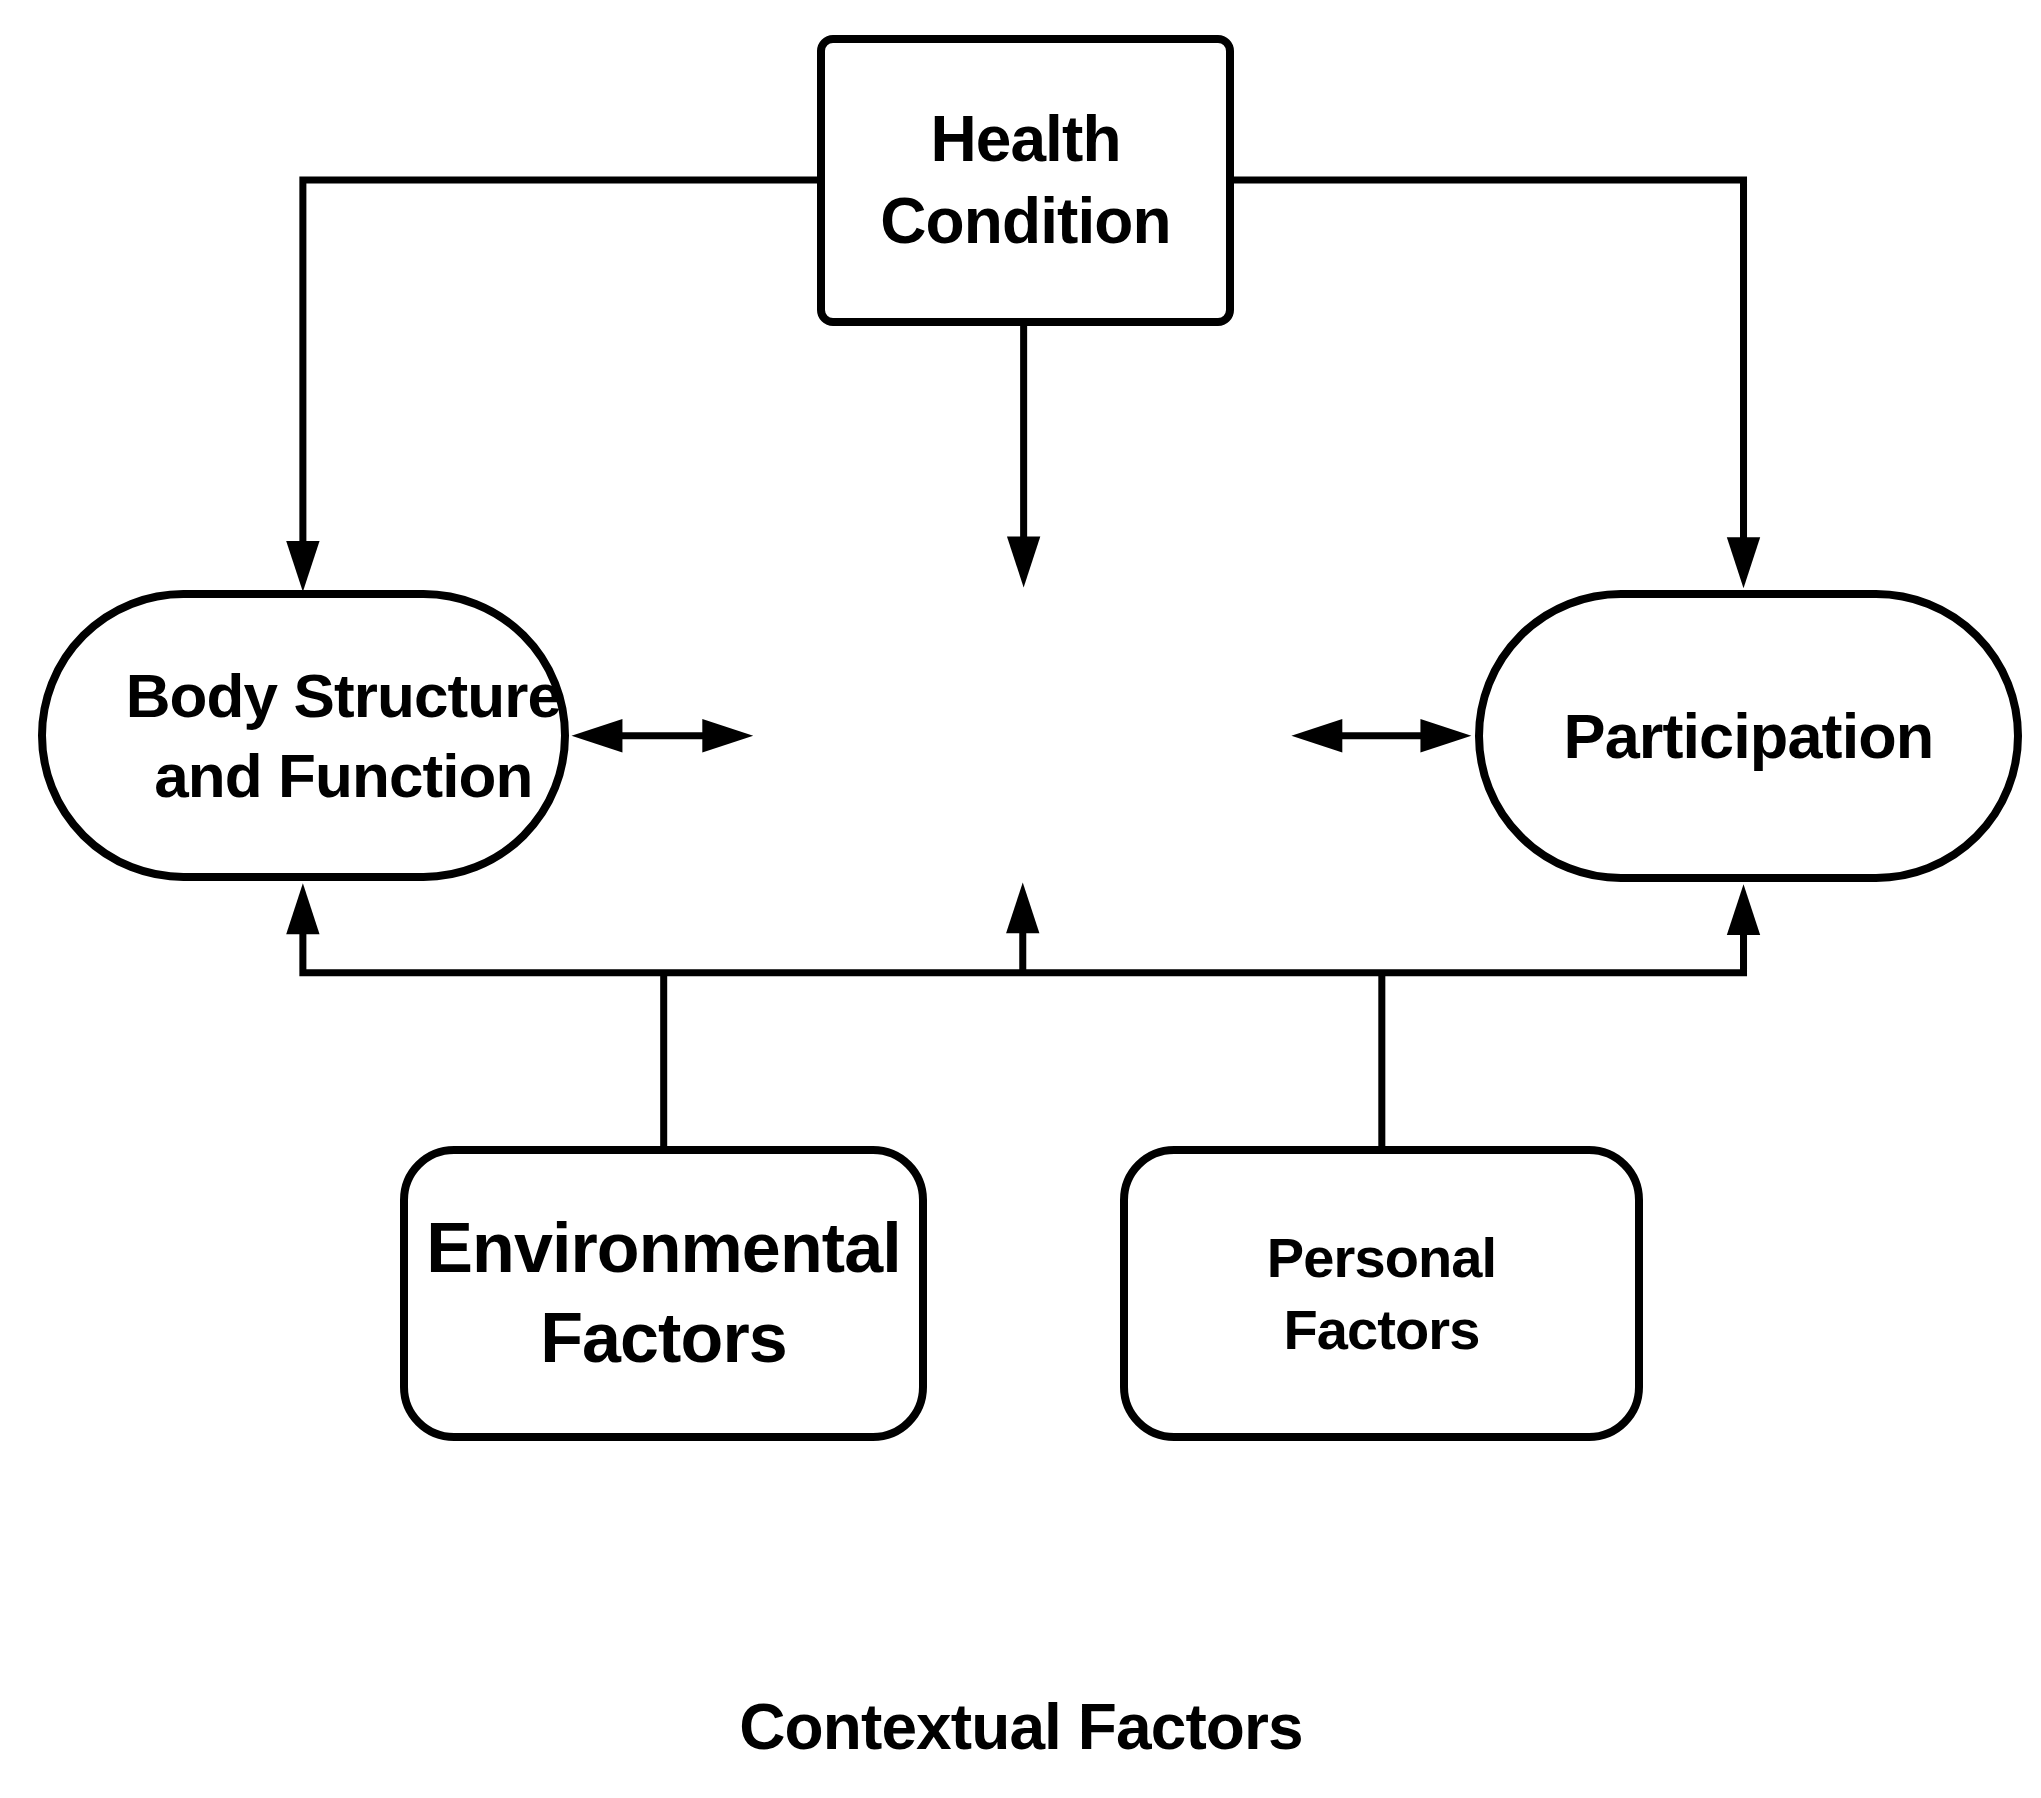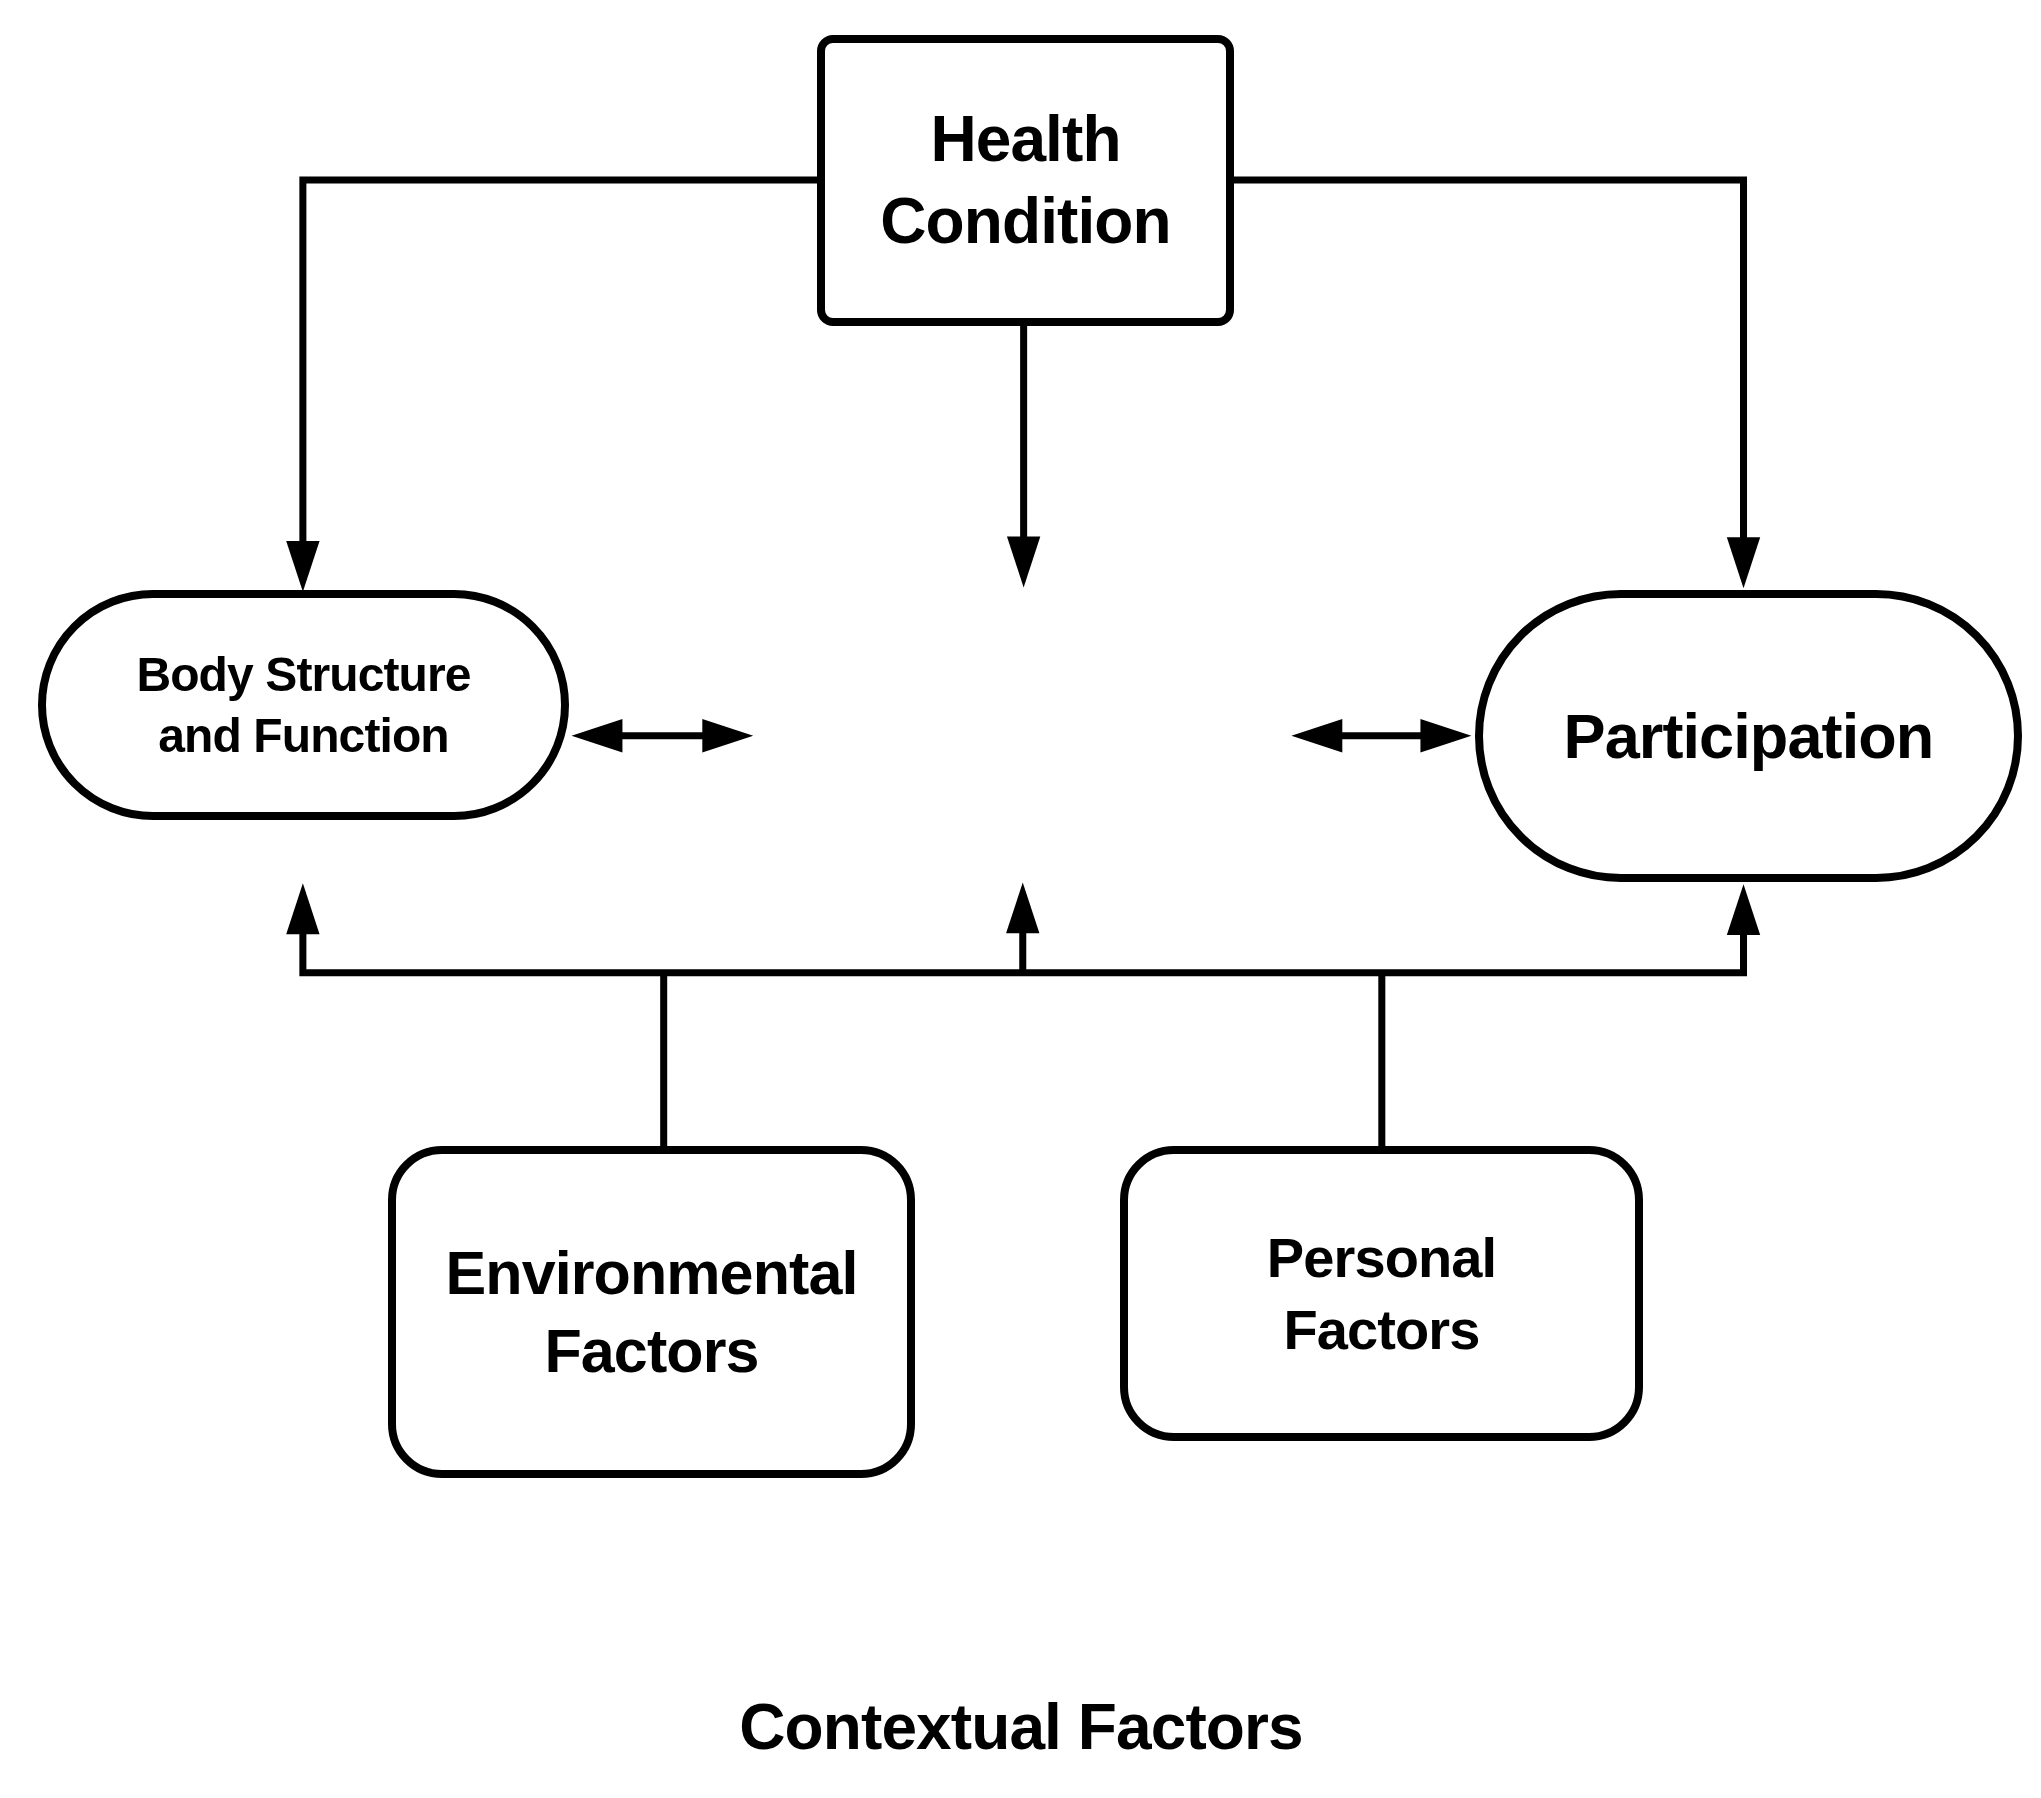--- a/index.html
+++ b/index.html
@@ -50,41 +50,42 @@
 
   .node-health {
     left: 817px; top: 35px;
     width: 417px; height: 291px;
     border-width: 8.8px;
     border-radius: 16px;
     font-size: 64px;
   }
   .node-body {
     left: 38px; top: 590px;
-    width: 531px; height: 230px;
+    width: 531px; height: 291px;
     border-radius: 146px;
-    font-size: 48px;
+    font-size: 62px;
+    justify-content: flex-end;
   }
   .node-activities {
     left: 757px; top: 589px;
     width: 532px; height: 291px;
     border-radius: 146px;
     font-size: 63px;
   }
   .node-participation {
     left: 1475px; top: 590px;
     width: 547px; height: 292px;
     border-radius: 147px;
     font-size: 63px;
   }
   .node-environmental {
-    left: 388px; top: 1146px;
-    width: 527px; height: 332px;
+    left: 400px; top: 1146px;
+    width: 527px; height: 295px;
     border-radius: 54px;
-    font-size: 61px;
+    font-size: 70px;
   }
   .node-personal {
     left: 1120px; top: 1146px;
     width: 523px; height: 295px;
     border-radius: 54px;
     font-size: 56px;
   }
   .caption {
     position: absolute;
     left: 0; top: 1690px;

